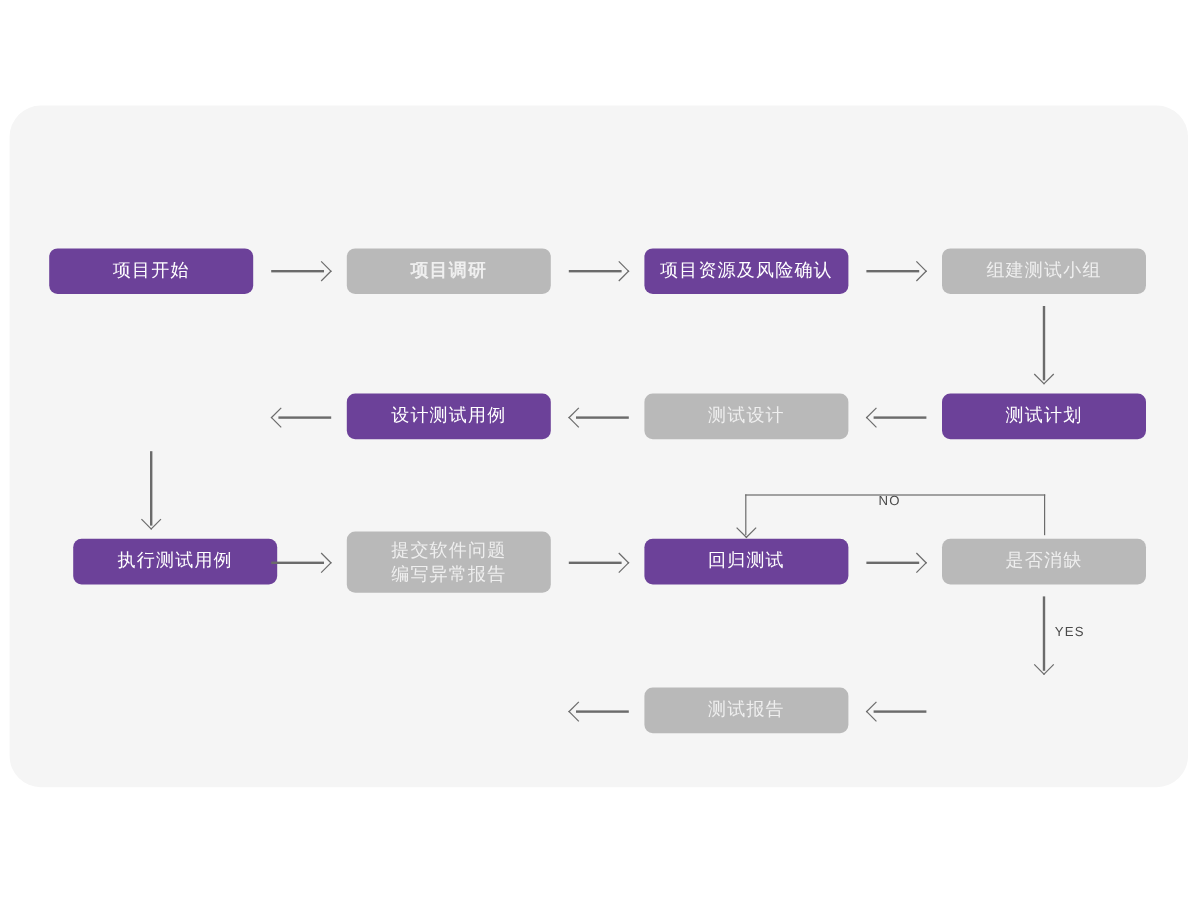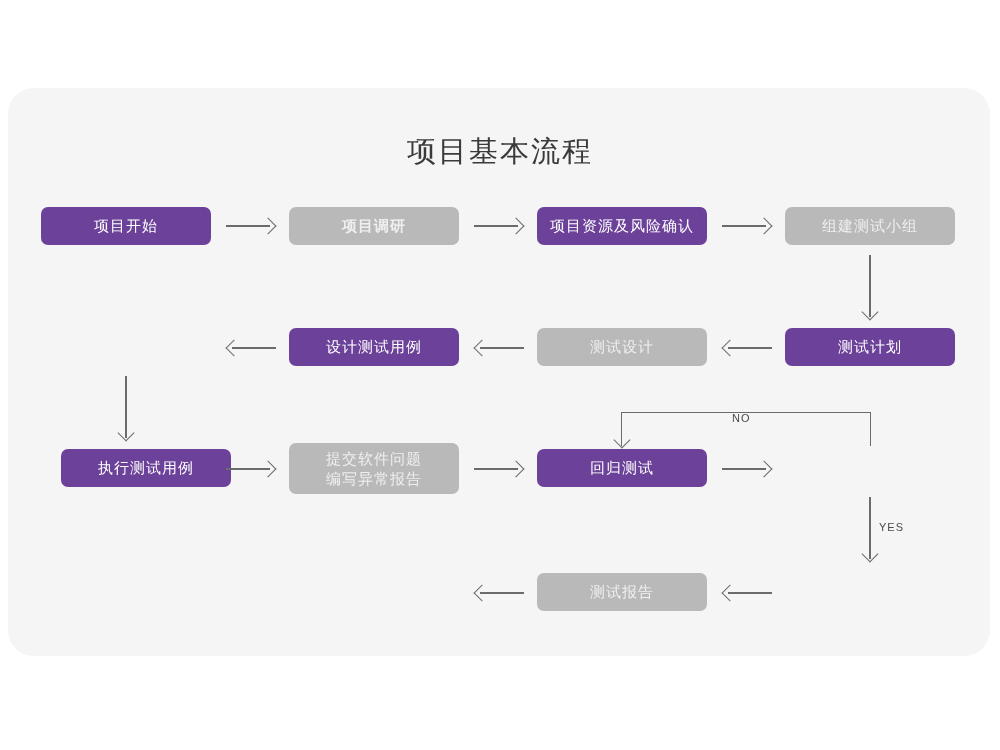--- a/index.html
+++ b/index.html
@@ -92,21 +92,20 @@
     letter-spacing: 1px;
   }
 </style>
 </head>
 <body>
 
 <div id="stage">
 
   <div id="card"></div>
 
-  <div id="title">项目基本流程</div>
 
   <div class="node purple" style="left:41px; top:207px; width:170px; height:38px;">项目开始</div>
 
   <div class="hline" style="left:226px; top:225px; width:44px;"></div>
   <div class="arrowhead ah-right" style="left:262px; top:220px;"></div>
 
   <div class="node gray" style="left:289px; top:207px; width:170px; height:38px;font-weight:bold;">项目调研</div>
 
   <div class="hline" style="left:474px; top:225px; width:44px;"></div>
   <div class="arrowhead ah-right" style="left:510px; top:220px;"></div>
@@ -153,20 +152,21 @@
 编写异常报告</div>
 
   <div class="hline" style="left:474px; top:468px; width:44px;"></div>
   <div class="arrowhead ah-right" style="left:510px; top:463px;"></div>
 
   <div class="node purple" style="left:537px; top:449px; width:170px; height:38px;">回归测试</div>
 
   <div class="hline" style="left:722px; top:468px; width:44px;"></div>
   <div class="arrowhead ah-right" style="left:758px; top:463px;"></div>
 
+  <div class="node gray" style="left:785px; top:449px; width:170px; height:38px;">是否消缺</div>
 
   <div class="vline" style="left:869px; top:497px; height:62px;"></div>
   <div class="arrowhead ah-down" style="left:864px; top:548px;"></div>
   <div class="edge-label" style="left:879px; top:521px;">YES</div>
 
 
   <div class="hline" style="left:480px; top:592px; width:44px;"></div>
   <div class="arrowhead ah-left" style="left:476px; top:587px;"></div>
 
   <div class="node gray" style="left:537px; top:573px; width:170px; height:38px;">测试报告</div>

